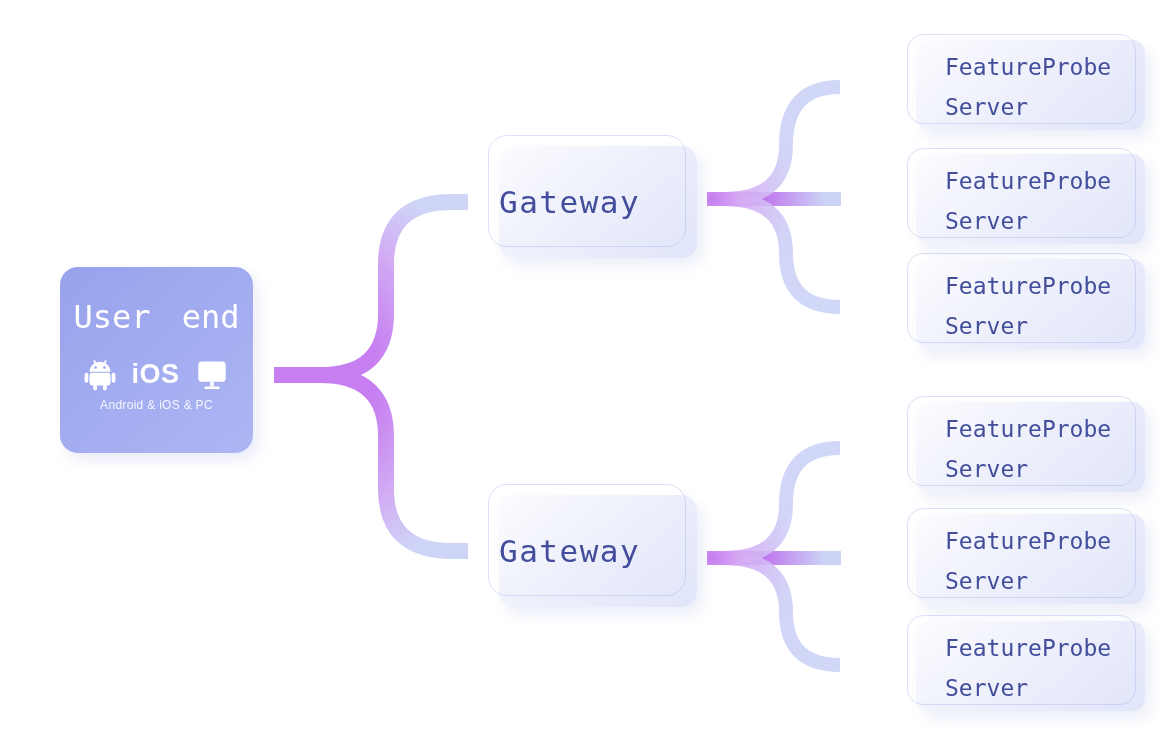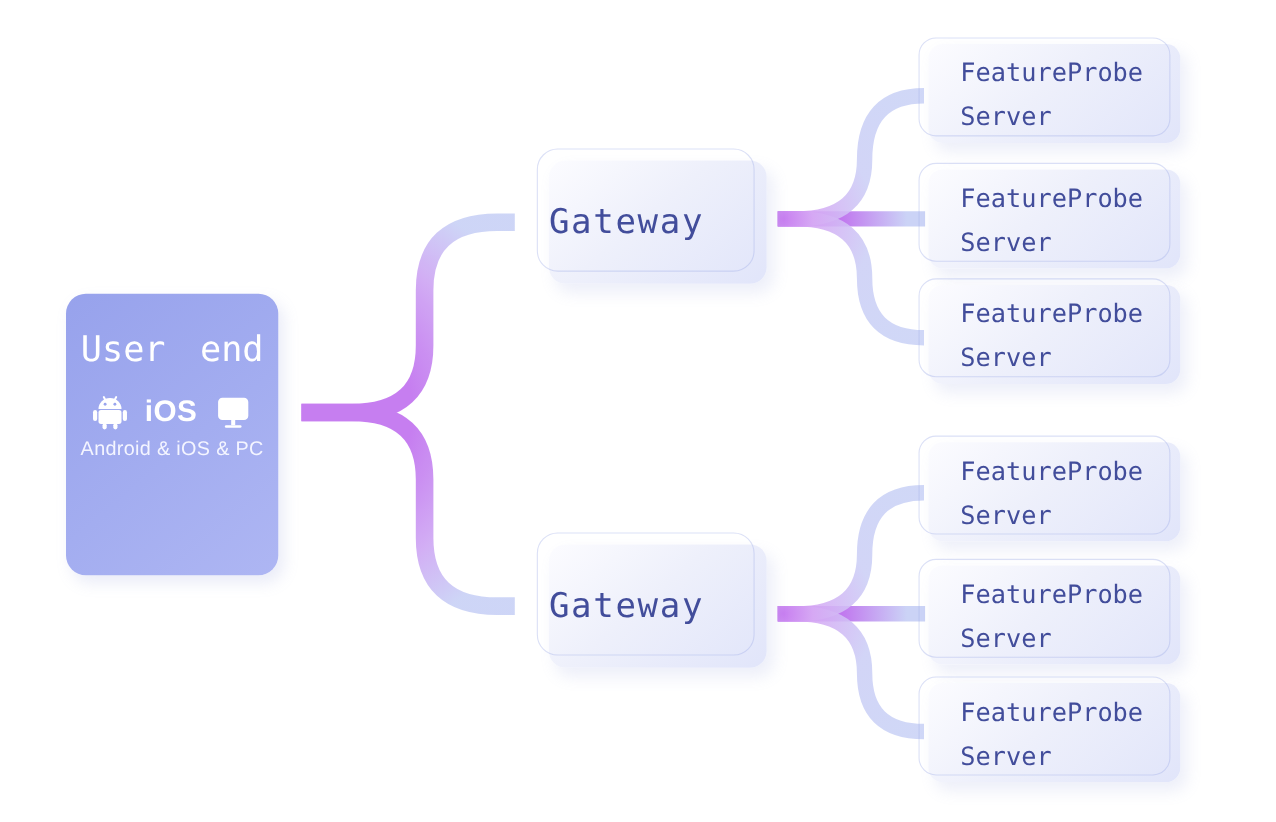--- a/index.html
+++ b/index.html
@@ -4,41 +4,41 @@
 <style>
   html,body{margin:0;padding:0;background:#ffffff;}
   .canvas{
     position:relative;width:1160px;height:747px;background:#ffffff;overflow:hidden;
     font-family:"DejaVu Sans Mono","Liberation Mono",monospace;
   }
   svg.connectors{position:absolute;left:0;top:0;width:1160px;height:747px;pointer-events:none;}
 
   
   .user-box{
-    position:absolute;left:60px;top:267px;width:193px;height:256px;
+    position:absolute;left:60px;top:267px;width:193px;height:186px;
     border-radius:18px;
     background:linear-gradient(140deg,#97a2ec 0%,#a3adf0 55%,#aeb6f3 100%);
     box-shadow:5px 7px 14px rgba(140,150,215,0.18);
     color:#ffffff;text-align:center;
   }
   .user-title{
     margin-top:32px;font-size:32px;line-height:36px;letter-spacing:0px;
     word-spacing:12px;white-space:nowrap;
     font-family:"DejaVu Sans Mono","Liberation Mono",monospace;
   }
   .platform-row{
     margin-top:22px;display:flex;align-items:center;justify-content:center;gap:13px;
   }
   .platform-row svg{display:block;}
   .ios-label{
     font-family:"Liberation Sans","DejaVu Sans",sans-serif;
     font-size:27px;font-weight:600;line-height:27px;letter-spacing:0.5px;
   }
   .user-caption{
-    margin-top:7px;font-size:18px;letter-spacing:0.3px;
+    margin-top:7px;font-size:12px;letter-spacing:0.3px;
     font-family:"Liberation Sans","DejaVu Sans",sans-serif;
     color:#f4f5ff;white-space:nowrap;
   }
 
   
   .node{
     position:absolute;border-radius:15px;
     background:linear-gradient(140deg,#fcfcff 0%,#eef0fb 45%,#e1e5fa 100%);
     box-shadow:6px 8px 14px rgba(145,155,215,0.16);
     color:#424d9b;
@@ -50,21 +50,21 @@
     border-radius:19px;pointer-events:none;
   }
   .gateway{
     left:499px;width:198px;height:112px;
     display:flex;align-items:center;
     font-size:31px;letter-spacing:1.5px;
   }
   .gw1{top:146px;}
   .gw2{top:495px;}
   .server{
-    left:844px;width:229px;height:90px;border-radius:13px;
+    left:916px;width:229px;height:90px;border-radius:13px;
     padding:7px 0 0 29px;box-sizing:border-box;
     font-size:23px;line-height:40px;white-space:nowrap;
   }
   .server::before{transform:translate(-9px,-6px);border-radius:16px;}
   .sv1{top:40px;}  .sv2{top:154px;} .sv3{top:259px;}
   .sv4{top:402px;} .sv5{top:514px;} .sv6{top:621px;}
 </style>
 </head>
 <body>
 

